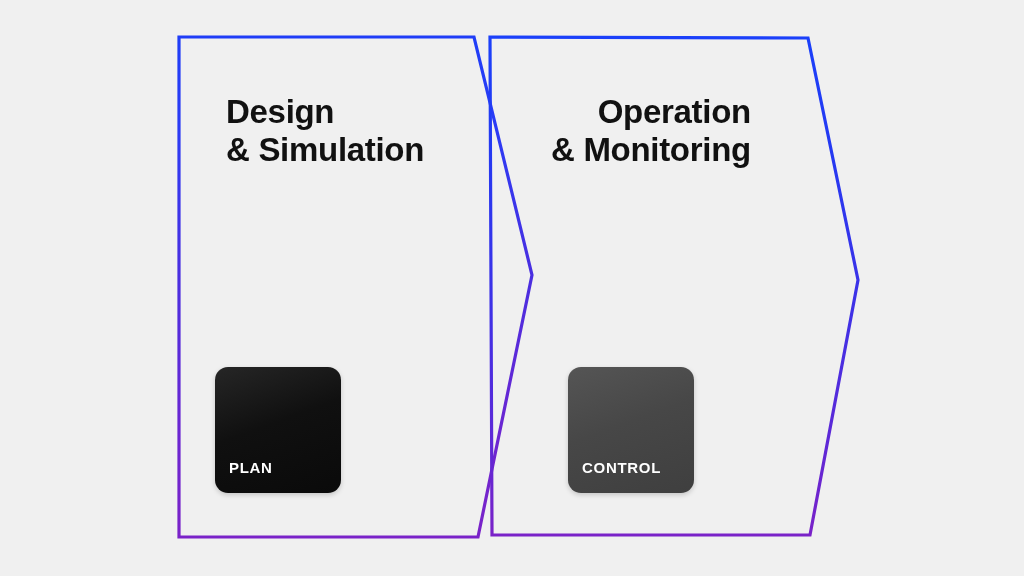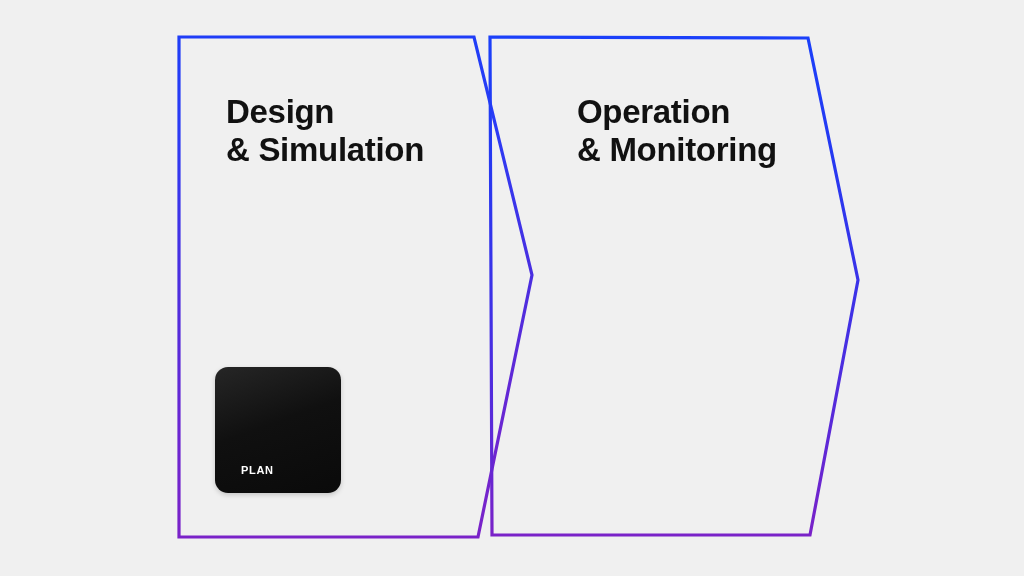--- a/index.html
+++ b/index.html
@@ -34,36 +34,37 @@
     line-height: 38px;
     letter-spacing: -0.3px;
     color: #111111;
     white-space: pre-line;
   }
   #heading-design {
     left: 212px;
     top: 79px;
   }
   #heading-operation {
-    left: 563px;
+    left: 537px;
     top: 79px;
+    text-align: right;
   }
   .tile {
     position: absolute;
     width: 126px;
     height: 126px;
     border-radius: 13px;
     box-shadow: 0 2px 5px rgba(0,0,0,0.18);
   }
   .tile-label {
     position: absolute;
-    left: 26px;
+    left: 14px;
     bottom: 17px;
     color: #ffffff;
-    font-size: 11px;
+    font-size: 15px;
     font-weight: bold;
     letter-spacing: 0.7px;
   }
   #tile-plan {
     left: 215px;
     top: 367px;
     background: linear-gradient(160deg, #262626 0%, #101010 45%, #0a0a0a 100%);
   }
   #tile-control {
     left: 568px;
@@ -102,14 +103,17 @@
   <h2 class="panel-heading" id="heading-design">Design
 &amp; Simulation</h2>
 
   <h2 class="panel-heading" id="heading-operation">Operation
 &amp; Monitoring</h2>
 
   <div class="tile" id="tile-plan">
     <span class="tile-label">PLAN</span>
   </div>
 
+  <div class="tile" id="tile-control">
+    <span class="tile-label">CONTROL</span>
+  </div>
 
 </div>
 
 </body></html>

